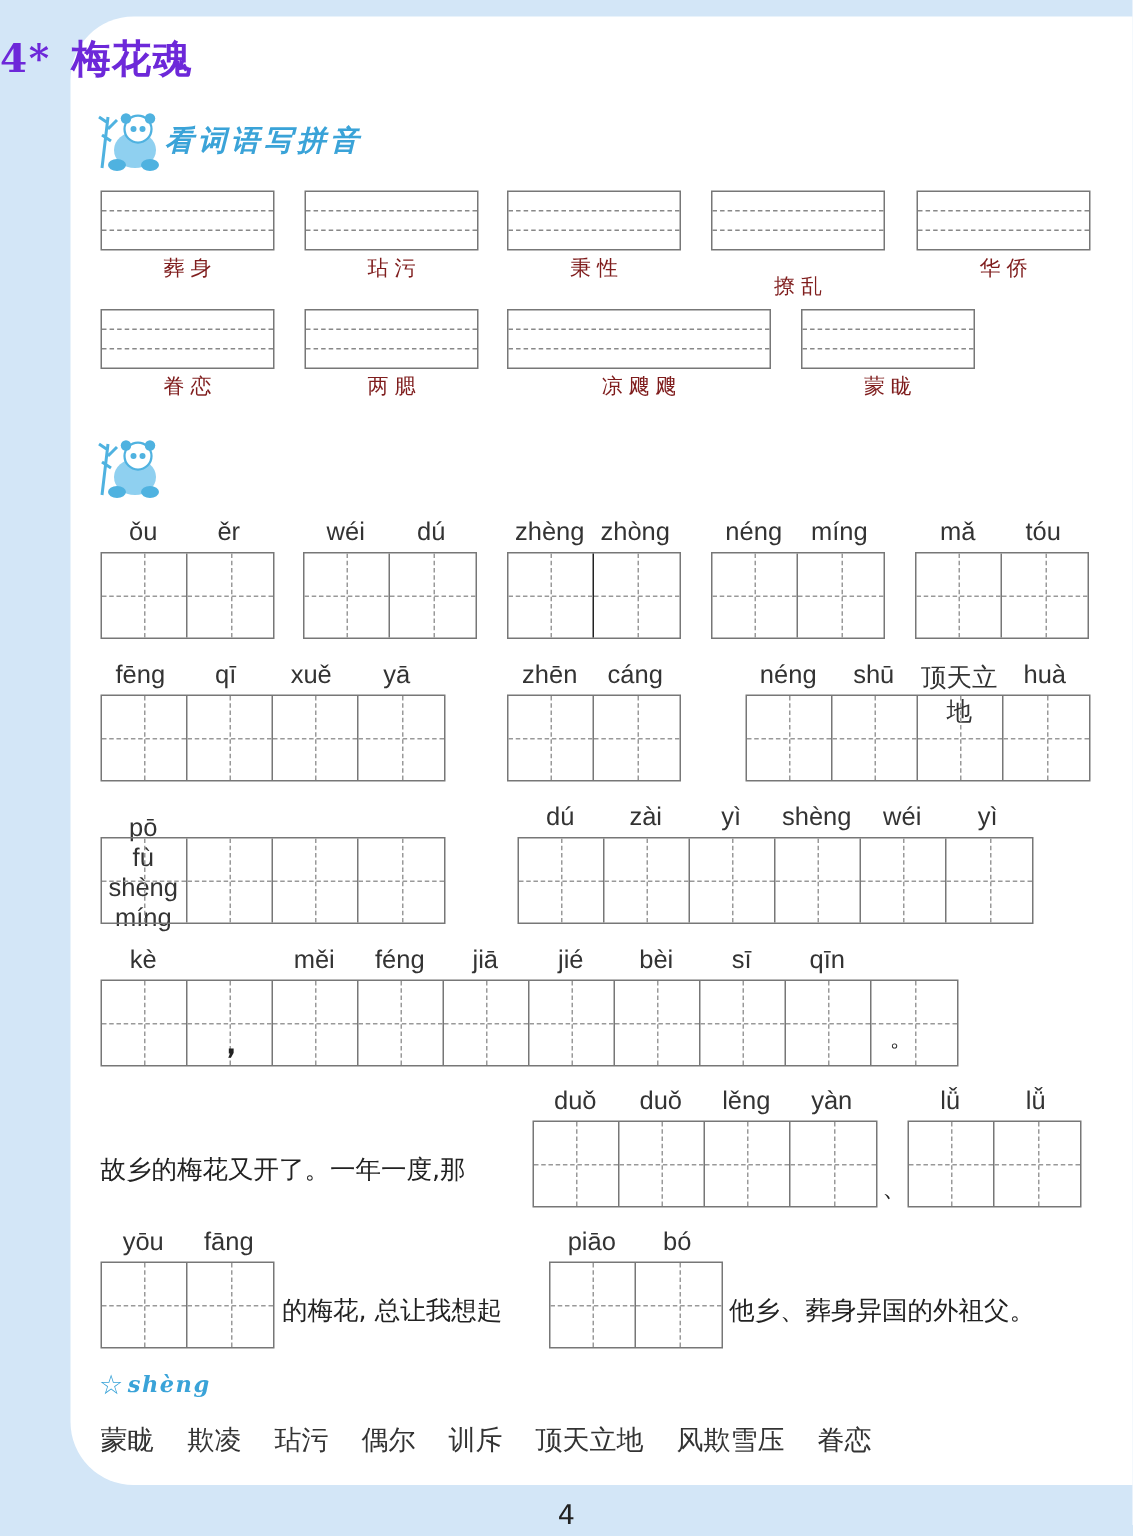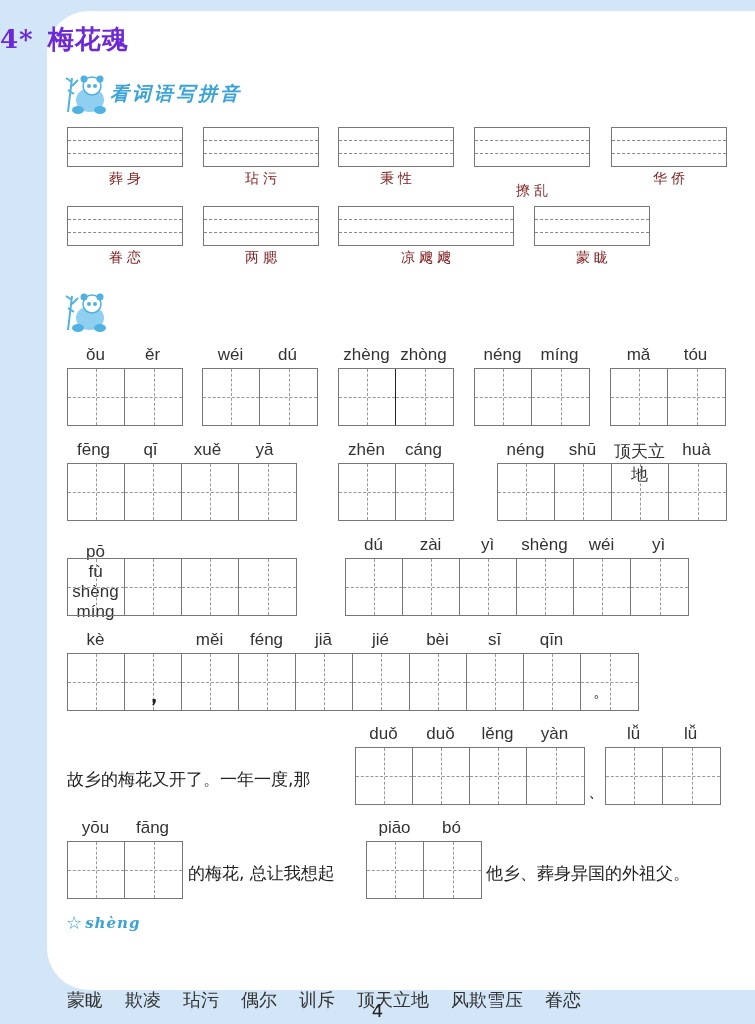--- a/index.html
+++ b/index.html
@@ -28,21 +28,21 @@
   .grid .cell .v { position:absolute; left:50%; top:0; bottom:0; border-left:1px dashed #999; }
   .grid .cell .h { position:absolute; top:50%; left:0; right:0; border-top:1px dashed #999; }
   .grid .cell .punct { position:absolute; left:18px; top:26px; font-size:22px; font-weight:bold; color:#222; }
   .grid .cell .punct.dot { left:12px; top:28px; font-size:16px; font-weight:normal; }
   .py-row { position:absolute; display:flex; font-family:Liberation Sans, sans-serif; font-size:17px; color:#333; }
   .py-row span { display:inline-block; width:57px; text-align:center; }
   .sent { position:absolute; font-family:"DejaVu Sans", sans-serif; font-size:17px; color:#222; white-space:nowrap; }
   .ext-head { left:66px; top:912px; display:flex; align-items:center; font-family:"DejaVu Serif", serif;
               font-size:15px; color:#3aa3d8; font-style:italic; font-weight:bold; letter-spacing:1px; }
   .ext-head .star { font-size:18px; margin-right:2px; font-style:normal; font-weight:normal; }
-  .ext-words { left:67px; top:948px; display:flex; font-family:"DejaVu Serif", serif; font-size:18px; color:#333;margin-top:40px; }
+  .ext-words { left:67px; top:948px; display:flex; font-family:"DejaVu Serif", serif; font-size:18px; color:#333; }
   .ext-words span { margin-right:22px; }
   .page-num { left:0; width:755px; top:1000px; text-align:center; font-size:18px; color:#222; }
 </style>
 </head>
 <body>
 
 <div class="card"></div>
 
 <div class="abs title">
   <span class="num">4*</span><span>梅花魂</span>

